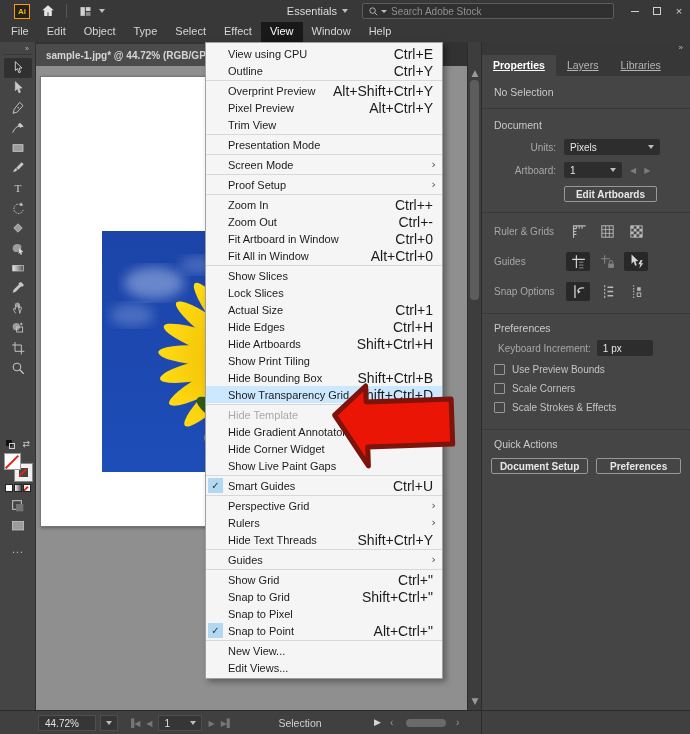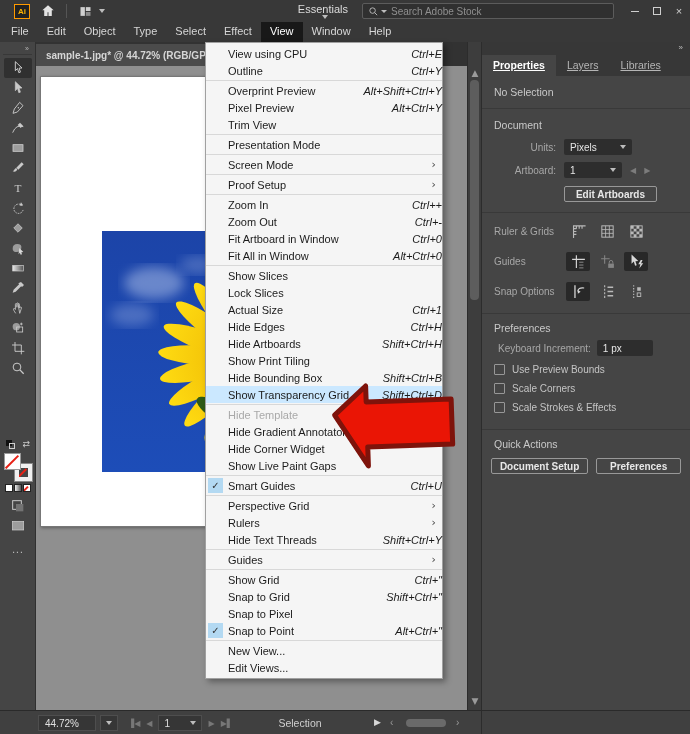--- a/index.html
+++ b/index.html
@@ -10,21 +10,21 @@
   
   .titlebar { position:absolute; left:0; top:0; width:690px; height:22px; background:#383838;
     display:flex; align-items:center; padding:0 0 0 14px; }
   .ai-badge { width:16px; height:15px; border:1px solid #ff9a00; color:#ffb400; background:#222;
     font-size:8px; font-weight:bold; display:flex; align-items:center; justify-content:center; }
   .tb-icon { width:18px; height:18px; display:flex; align-items:center; justify-content:center; margin-left:9px; }
   .tb-sep { width:1px; height:14px; background:#555; margin:0 9px; }
   .chev { width:0; height:0; border-left:3.5px solid transparent; border-right:3.5px solid transparent;
     border-top:4px solid #bdbdbd; display:inline-block; margin-left:5px; }
   .spacer { flex:1; }
-  .workspace-switch { display:flex; align-items:center; color:#dcdcdc; font-size:11px; margin-right:14px;flex-direction:column; }
+  .workspace-switch { display:flex; align-items:center; color:#dcdcdc; font-size:11px; margin-right:14px; }
   .searchbox { width:252px; height:16px; border:1px solid #5c5c5c; background:#303030; border-radius:2px;
     display:flex; align-items:center; padding:0 5px; margin-right:10px; }
   .searchbox .ph { color:#8f8f8f; font-size:10px; margin-left:4px; }
   .winbtn { width:22px; height:18px; display:flex; align-items:center; justify-content:center; color:#cfcfcf; font-size:11px; }
   .winbtn .min { width:8px; height:1px; background:#cfcfcf; display:block; }
   .winbtn .max { width:8px; height:8px; border:1px solid #cfcfcf; display:block; }
 
   
   .menubar { position:absolute; left:0; top:22px; width:690px; height:20px; background:#383838;
     display:flex; align-items:stretch; padding-left:2px; }
@@ -95,21 +95,21 @@
 
   
   .viewmenu { position:absolute; left:205px; top:42px; width:238px; background:#f5f5f5;
     border:1px solid #a0a0a0; box-shadow:3px 3px 6px rgba(0,0,0,.35); padding:2px 0; z-index:50; }
   .menu-row { height:17px; display:flex; align-items:center; }
   .menu-row.hl { background:#cbe8ff; }
   .menu-row .check { width:15px; height:15px; margin-left:2px; display:flex; align-items:center; justify-content:center;
     visibility:hidden; font-size:10px; color:#333; font-family:"DejaVu Sans",sans-serif; }
   .menu-row.chk .check { visibility:visible; background:#b3d9f2; }
   .menu-row .mlabel { flex:1; font-size:11px; color:#1b1b1b; margin-left:5px; white-space:nowrap; }
-  .menu-row .mshortcut { font-size:11px; color:#1b1b1b; white-space:nowrap;font-style:italic; }
+  .menu-row .mshortcut { font-size:14px; color:#1b1b1b; margin-right:9px; white-space:nowrap; }
   .menu-row .msub { display:none; color:#444; font-size:11px; margin-right:6px; font-family:"DejaVu Sans",sans-serif; }
   .menu-row.has-sub .msub { display:block; }
   .menu-row.dis .mlabel, .menu-row.dis .mshortcut { color:#a9a9a9; }
   .menu-row.sep { height:3px; align-items:center; }
   .menu-row.sep { border-bottom:1px solid #d8d8d8; height:2px; margin-bottom:1px; }
 
   
   .red-arrow { position:absolute; left:331px; top:380px; width:126px; height:90px; z-index:60; transform:rotate(-2deg); }
 
   
@@ -517,21 +517,21 @@
     <div class="prow" style="padding:10px 12px 2px">
       <span class="sect-label">No Selection</span>
     </div>
     <div class="pdivider"></div>
 
     <div class="prow" style="padding:2px 12px 6px">
       <span class="sect-label">Document</span>
     </div>
     <div class="prow" style="padding:2px 12px 5px">
       <span class="fieldlabel" style="width:62px; text-align:right; margin-right:8px">Units:</span>
-      <div class="dd" style="width:68px">
+      <div class="dd" style="width:96px">
         <span>Pixels</span>
         <span class="chev"></span>
       </div>
     </div>
     <div class="prow" style="padding:2px 12px 5px">
       <span class="fieldlabel" style="width:62px; text-align:right; margin-right:8px">Artboard:</span>
       <div class="dd" style="width:58px">
         <span>1</span>
         <span class="chev"></span>
       </div>

